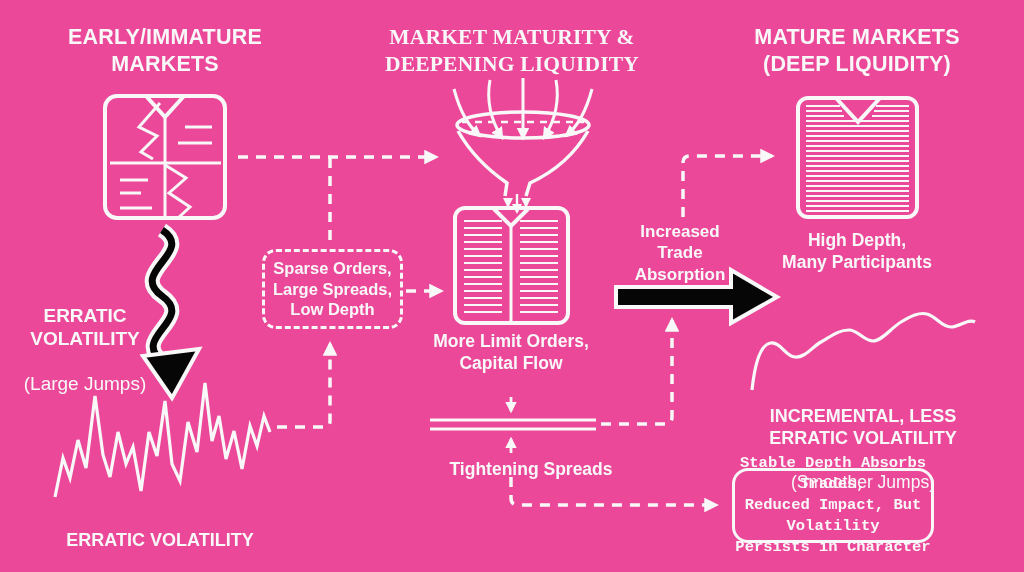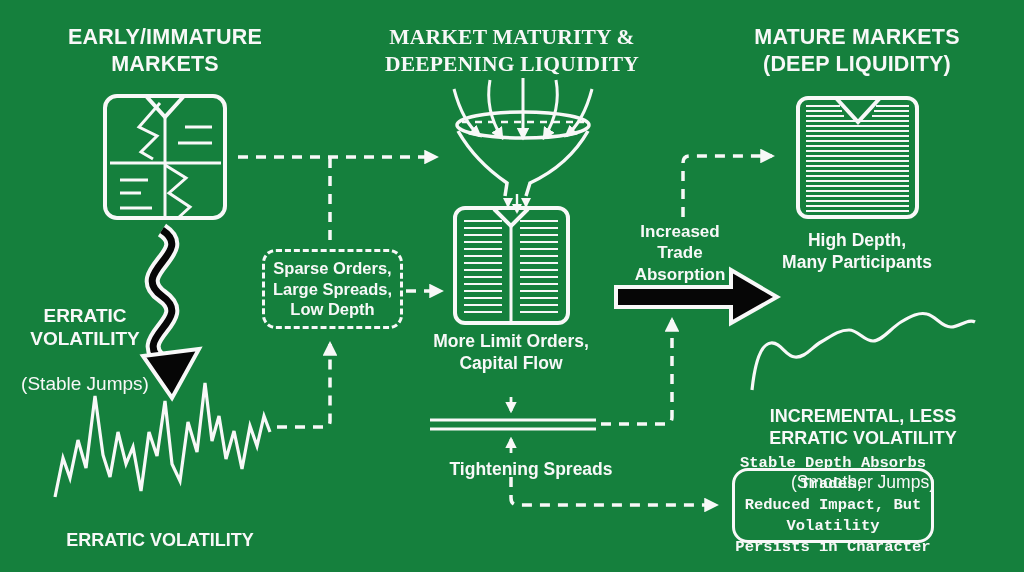--- a/index.html
+++ b/index.html
@@ -1,18 +1,18 @@
 <!DOCTYPE html>
 <html><head>
 <meta charset="utf-8">
 <style>
   html,body{margin:0;padding:0;background:#000;}
   #stage{
     position:relative;width:1024px;height:572px;overflow:hidden;
-    background:#15803d;
+    background:#ec4899;
     font-family:"Liberation Sans",sans-serif;color:#f8f8f8;
   }
   #stage svg{position:absolute;left:0;top:0;z-index:1;}
   .label{position:absolute;z-index:2;text-align:center;white-space:pre-line;color:#f8f8f8;}
   .heading{font-weight:bold;font-size:21.5px;line-height:1.24;letter-spacing:.2px;}
   .bold{font-weight:bold;}
   .sub{font-weight:normal;}
   .callout{
     position:absolute;z-index:2;display:flex;align-items:center;justify-content:center;
     text-align:center;white-space:pre-line;box-sizing:border-box;color:#f8f8f8;
@@ -118,21 +118,21 @@
 <div class="label heading" id="h-left">EARLY/IMMATURE
 MARKETS</div>
 <div class="label heading" id="h-mid">MARKET MATURITY &amp;
 DEEPENING LIQUIDITY</div>
 <div class="label heading" id="h-right">MATURE MARKETS
 (DEEP LIQUIDITY)</div>
 
 <div class="label" id="erratic1">
   <span class="bold" style="display:block">ERRATIC
 VOLATILITY</span>
-  <span class="sub" style="display:block">(Stable Jumps)</span>
+  <span class="sub" style="display:block">(Large Jumps)</span>
 </div>
 
 <div class="label" id="erratic2">
   <span class="bold" style="display:block">ERRATIC VOLATILITY</span>
   
 </div>
 
 <div class="callout" id="sparse-box">Sparse Orders,
 Large Spreads,
 Low Depth</div>

